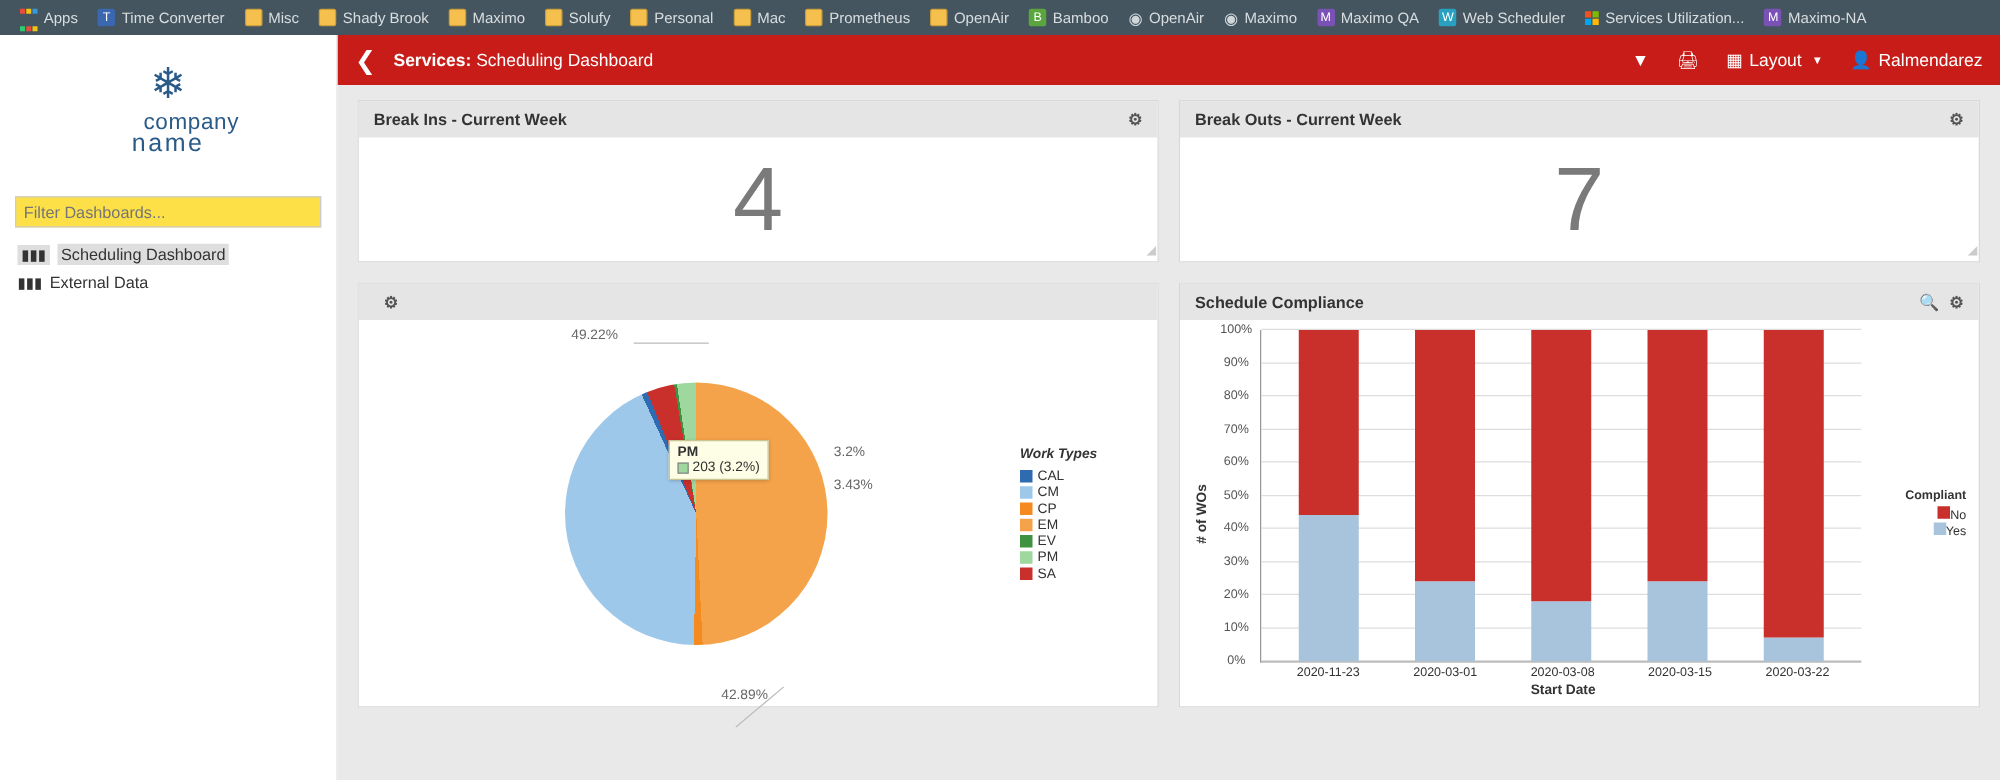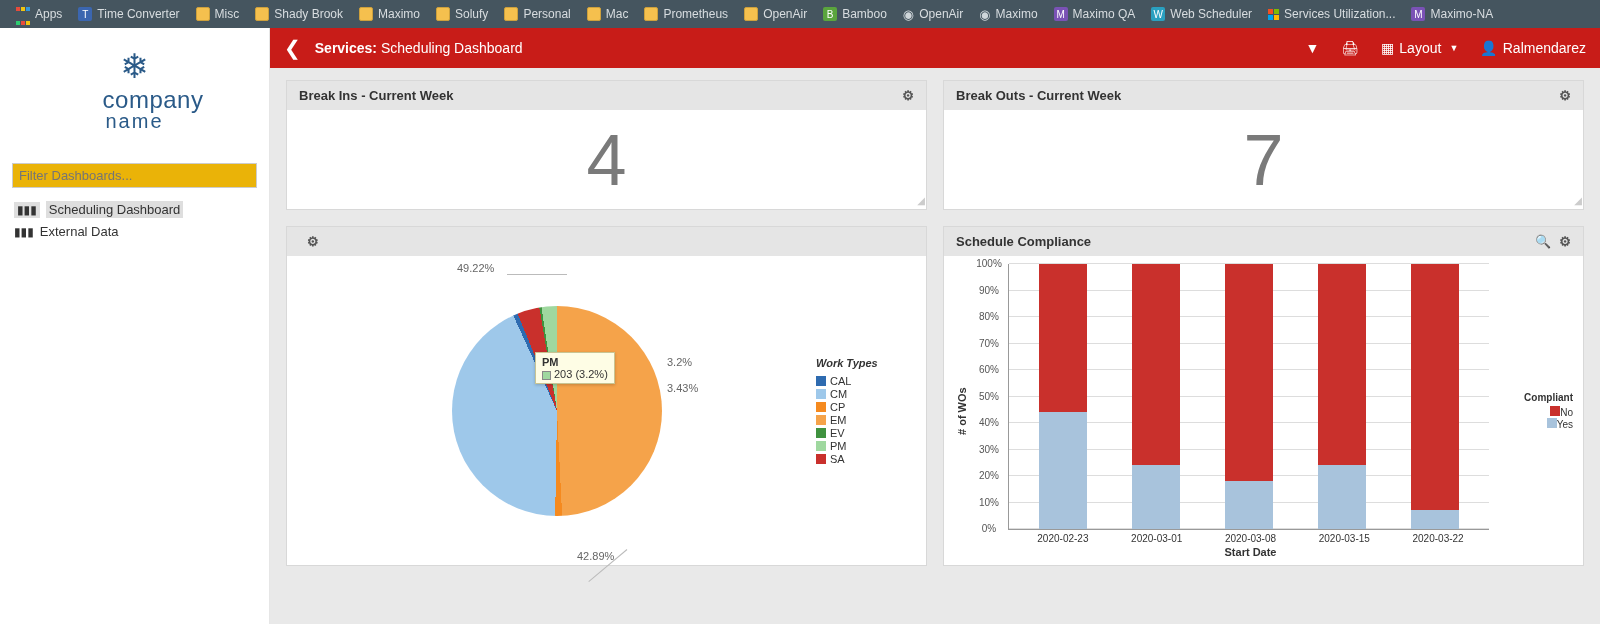--- a/index.html
+++ b/index.html
@@ -26,25 +26,25 @@
 
 .main { display: flex; height: calc(624px - 28px); }
 .sidebar { width: 270px; background: #fff; border-right: 1px solid #e6e6e6; }
 .content-wrap { flex: 1; background: #e9e9e9; overflow: hidden; position:relative;}
 .content-wrap .dash-header{position:relative;z-index:2;}
 .content { padding: 12px 16px 20px 16px; display: grid; grid-template-columns: 1fr 1fr; gap: 16px; }
 
 
 .logo { text-align: center; padding: 18px 0 10px 0; font-family: Georgia, serif; color: #2a5a88; }
 .logo .snow { font-size: 34px; color:#2a5a88; }
-.logo .t1 { font-size: 24px; letter-spacing: .5px; margin-left: 37px; }
+.logo .t1 { font-size: 18px; letter-spacing: .5px; margin-left: 37px; }
 .logo .t2 { font-size: 20px; letter-spacing: 2px; display:block; margin-top:-4px;}
 
 .filter-box { margin: 20px 12px 10px 12px; }
-.filter-box input { width: 100%; padding: 4px 6px; font-size: 13px; background:#eab308; border:1px solid #ccc; color:#555;}
+.filter-box input { width: 100%; padding: 4px 6px; font-size: 13px; background:#fde047; border:1px solid #ccc; color:#555;}
 
 .nav-item { display:flex; align-items:center; gap:6px; font-size:13px; padding:3px 14px; cursor:pointer;}
 .nav-item .bar-ico{font-size:12px;color:#333;}
 .nav-item.active span{ background:#dedede; padding:1px 3px;}
 
 
 .card { background:#fff; border:1px solid #d8d8d8; position:relative; }
 .card-head { background:#e5e5e5; color:#333; font-weight:bold; font-size:13px; padding:7px 12px; display:flex; align-items:center; }
 .card-head .ht{flex:1;}
 .card-head .gear{cursor:pointer;color:#555;font-size:13px;margin-left:8px;}
@@ -342,21 +342,21 @@
                     <div class="seg yes" style="bottom:0;height:24%"></div>
                     <div class="seg no" style="bottom:24%;height:76%"></div>
                   </div>
                   <div class="bar">
                     <div class="seg yes" style="bottom:0;height:7%"></div>
                     <div class="seg no" style="bottom:7%;height:93%"></div>
                   </div>
                 </div>
               </div>
             <div class="xlabels" id="xlabels">
-                <span>2020-02-23</span>
+                <span>2020-11-23</span>
                 <span>2020-03-01</span>
                 <span>2020-03-08</span>
                 <span>2020-03-15</span>
                 <span>2020-03-22</span>
               </div>
             <div class="xaxis-title">Start Date</div>
           </div>
           <div class="bar-legend">
             <div class="lt">Compliant</div>
             <div id="barlegend">

